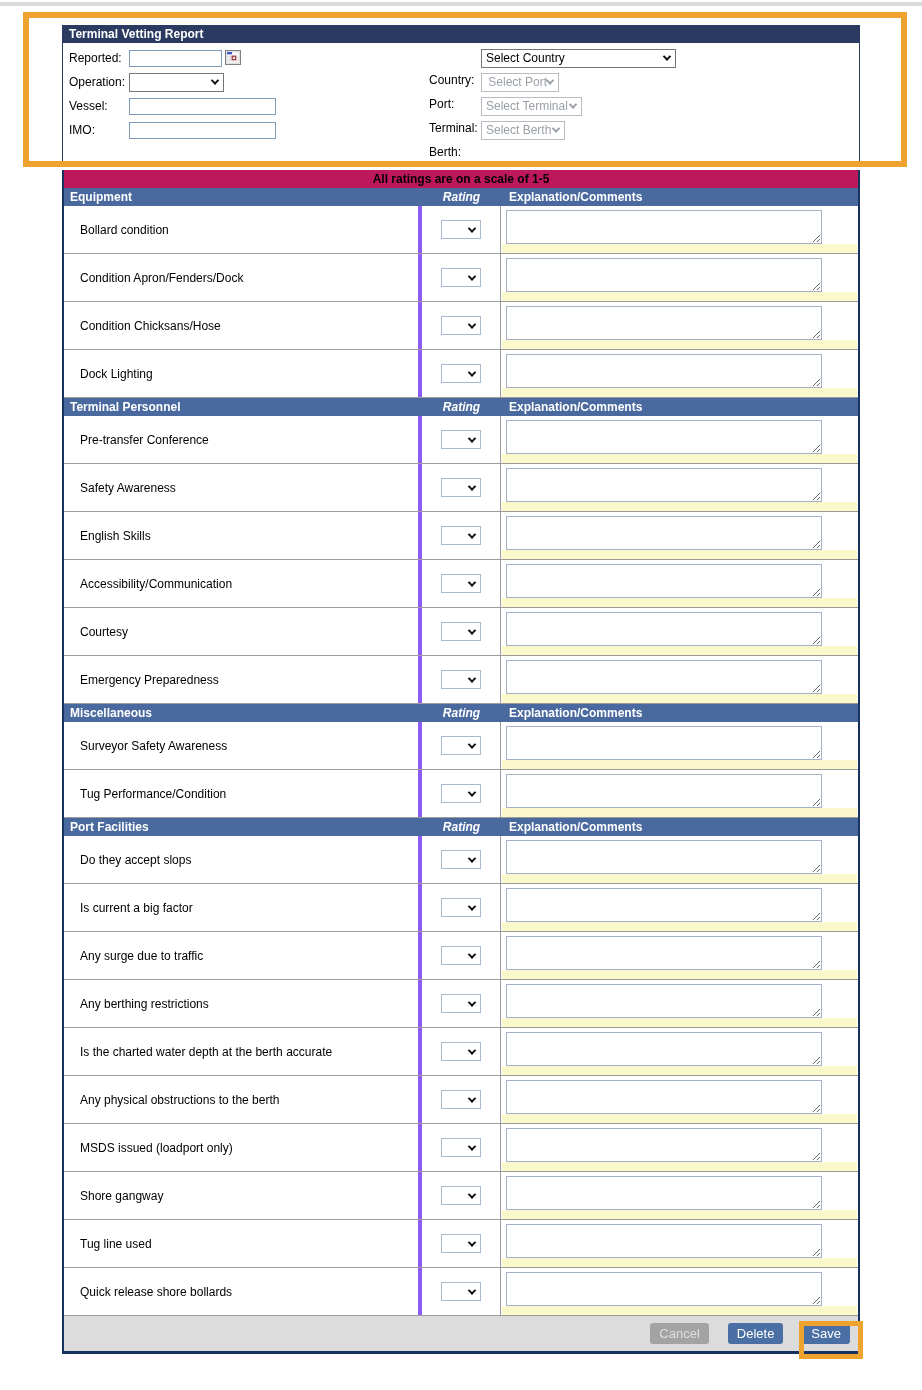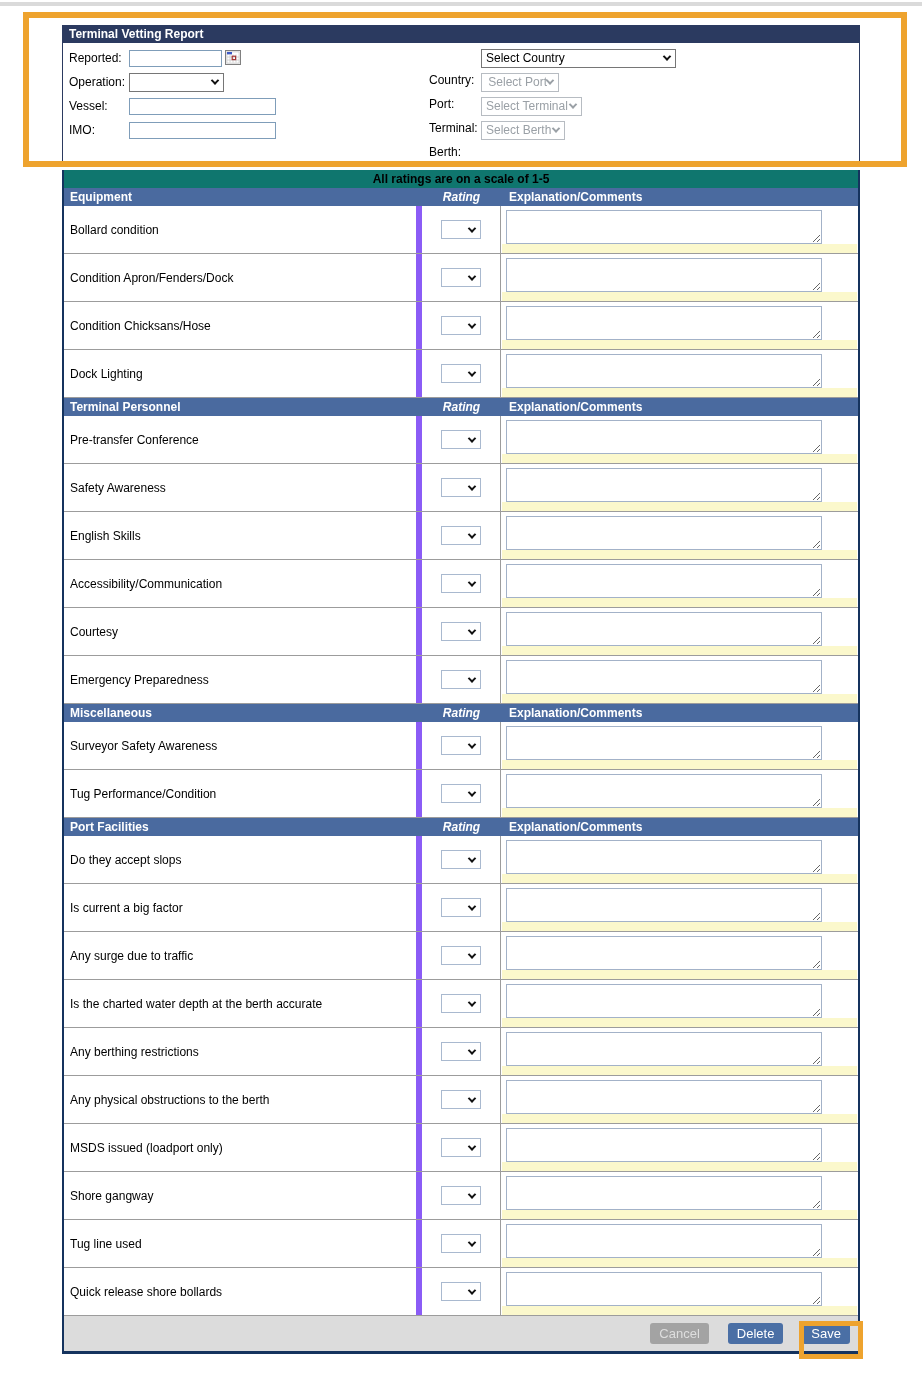--- a/index.html
+++ b/index.html
@@ -36,28 +36,28 @@
   .sel.disabled { border-color:#b7bcc2; color:#9aa0a6; }
   .sel.disabled .chev { border-color:#9aa0a6; }
   .w-operation { width:95px; }
   .w-country { width:195px; }
   .w-port { width:78px;justify-content:flex-end; }
   .w-terminal { width:101px; }
   .w-berth { width:84px; }
 
   
   #table-wrap { position:absolute; left:62px; top:170px; width:798px; border-left:2px solid #15335e; border-right:2px solid #15335e; }
-  .scale-bar { height:18px; background:#0f766e; text-align:center; font-weight:bold; padding-top:2px; }
+  .scale-bar { height:18px; background:#be185d; text-align:center; font-weight:bold; padding-top:2px; }
   .section-header { display:flex; height:18px; background:#4a6a9f; color:#fff; font-weight:bold; }
   .section-header .sh-name { flex:0 0 358px; padding:2px 0 0 6px; }
   .section-header .sh-rating { flex:0 0 79px; text-align:center; padding-top:2px;font-style:italic; }
   .section-header .sh-expl { flex:1; padding:2px 0 0 8px; }
   .data-row { display:flex; height:48px; background:#fff; border-bottom:1px solid #9c9c9c; }
   .data-row:last-child { border-bottom:1px solid #9c9c9c; }
-  .cell-label { flex:0 0 358px; border-right:6px solid #8b5cf6; display:flex; align-items:center; padding-left:6px; }
+  .cell-label { flex:0 0 358px; border-right:4px solid #8b5cf6; display:flex; align-items:center; padding-left:16px; }
   .cell-rating { flex:0 0 79px; border-right:1px solid #9c9c9c; display:flex; align-items:center; justify-content:center; }
   .mini-select { width:40px; height:19px; border:1px solid #a9b9cf; background:#fff; display:flex; align-items:center; justify-content:flex-end; padding-right:5px; cursor:default; }
   .cell-expl { flex:1; position:relative; }
   .comment-box { position:absolute; left:5px; top:4px; width:316px; height:34px; border:1px solid #a3b2c8; resize:both; font-family:inherit; font-size:12px; background:#fff; }
   .yellow-strip { position:absolute; left:1px; right:1px; bottom:0; height:9px; background:#fbf8cc; }
 
   
   .footer-bar { display:flex; align-items:center; justify-content:flex-end; height:38px; background:#dcdcdc; border-bottom:3px solid #15335e; padding-right:8px; }
   .btn { height:21px; min-width:45px; padding:0 9px; border:none; border-radius:3px; font-family:inherit; font-size:13px; cursor:pointer; margin-left:19px; }
   .btn-cancel { background:#a3a3a3; color:#dedede; }
@@ -365,34 +365,34 @@
         <span class="chev"></span>
       </div>
     </div>
     <div class="cell-expl">
       <textarea class="comment-box" style=""></textarea>
       <div class="yellow-strip"></div>
     </div>
   </div>
 
   <div class="data-row">
+    <div class="cell-label">Any berthing restrictions</div>
+    <div class="cell-rating">
+      <div class="mini-select">
+        <span class="chev"></span>
+      </div>
+    </div>
+    <div class="cell-expl">
+      <textarea class="comment-box" style=""></textarea>
+      <div class="yellow-strip"></div>
+    </div>
+  </div>
+
+  <div class="data-row">
     <div class="cell-label">Is the charted water depth at the berth accurate</div>
-    <div class="cell-rating">
-      <div class="mini-select">
-        <span class="chev"></span>
-      </div>
-    </div>
-    <div class="cell-expl">
-      <textarea class="comment-box" style=""></textarea>
-      <div class="yellow-strip"></div>
-    </div>
-  </div>
-
-  <div class="data-row">
-    <div class="cell-label">Any berthing restrictions</div>
     <div class="cell-rating">
       <div class="mini-select">
         <span class="chev"></span>
       </div>
     </div>
     <div class="cell-expl">
       <textarea class="comment-box" style=""></textarea>
       <div class="yellow-strip"></div>
     </div>
   </div>

